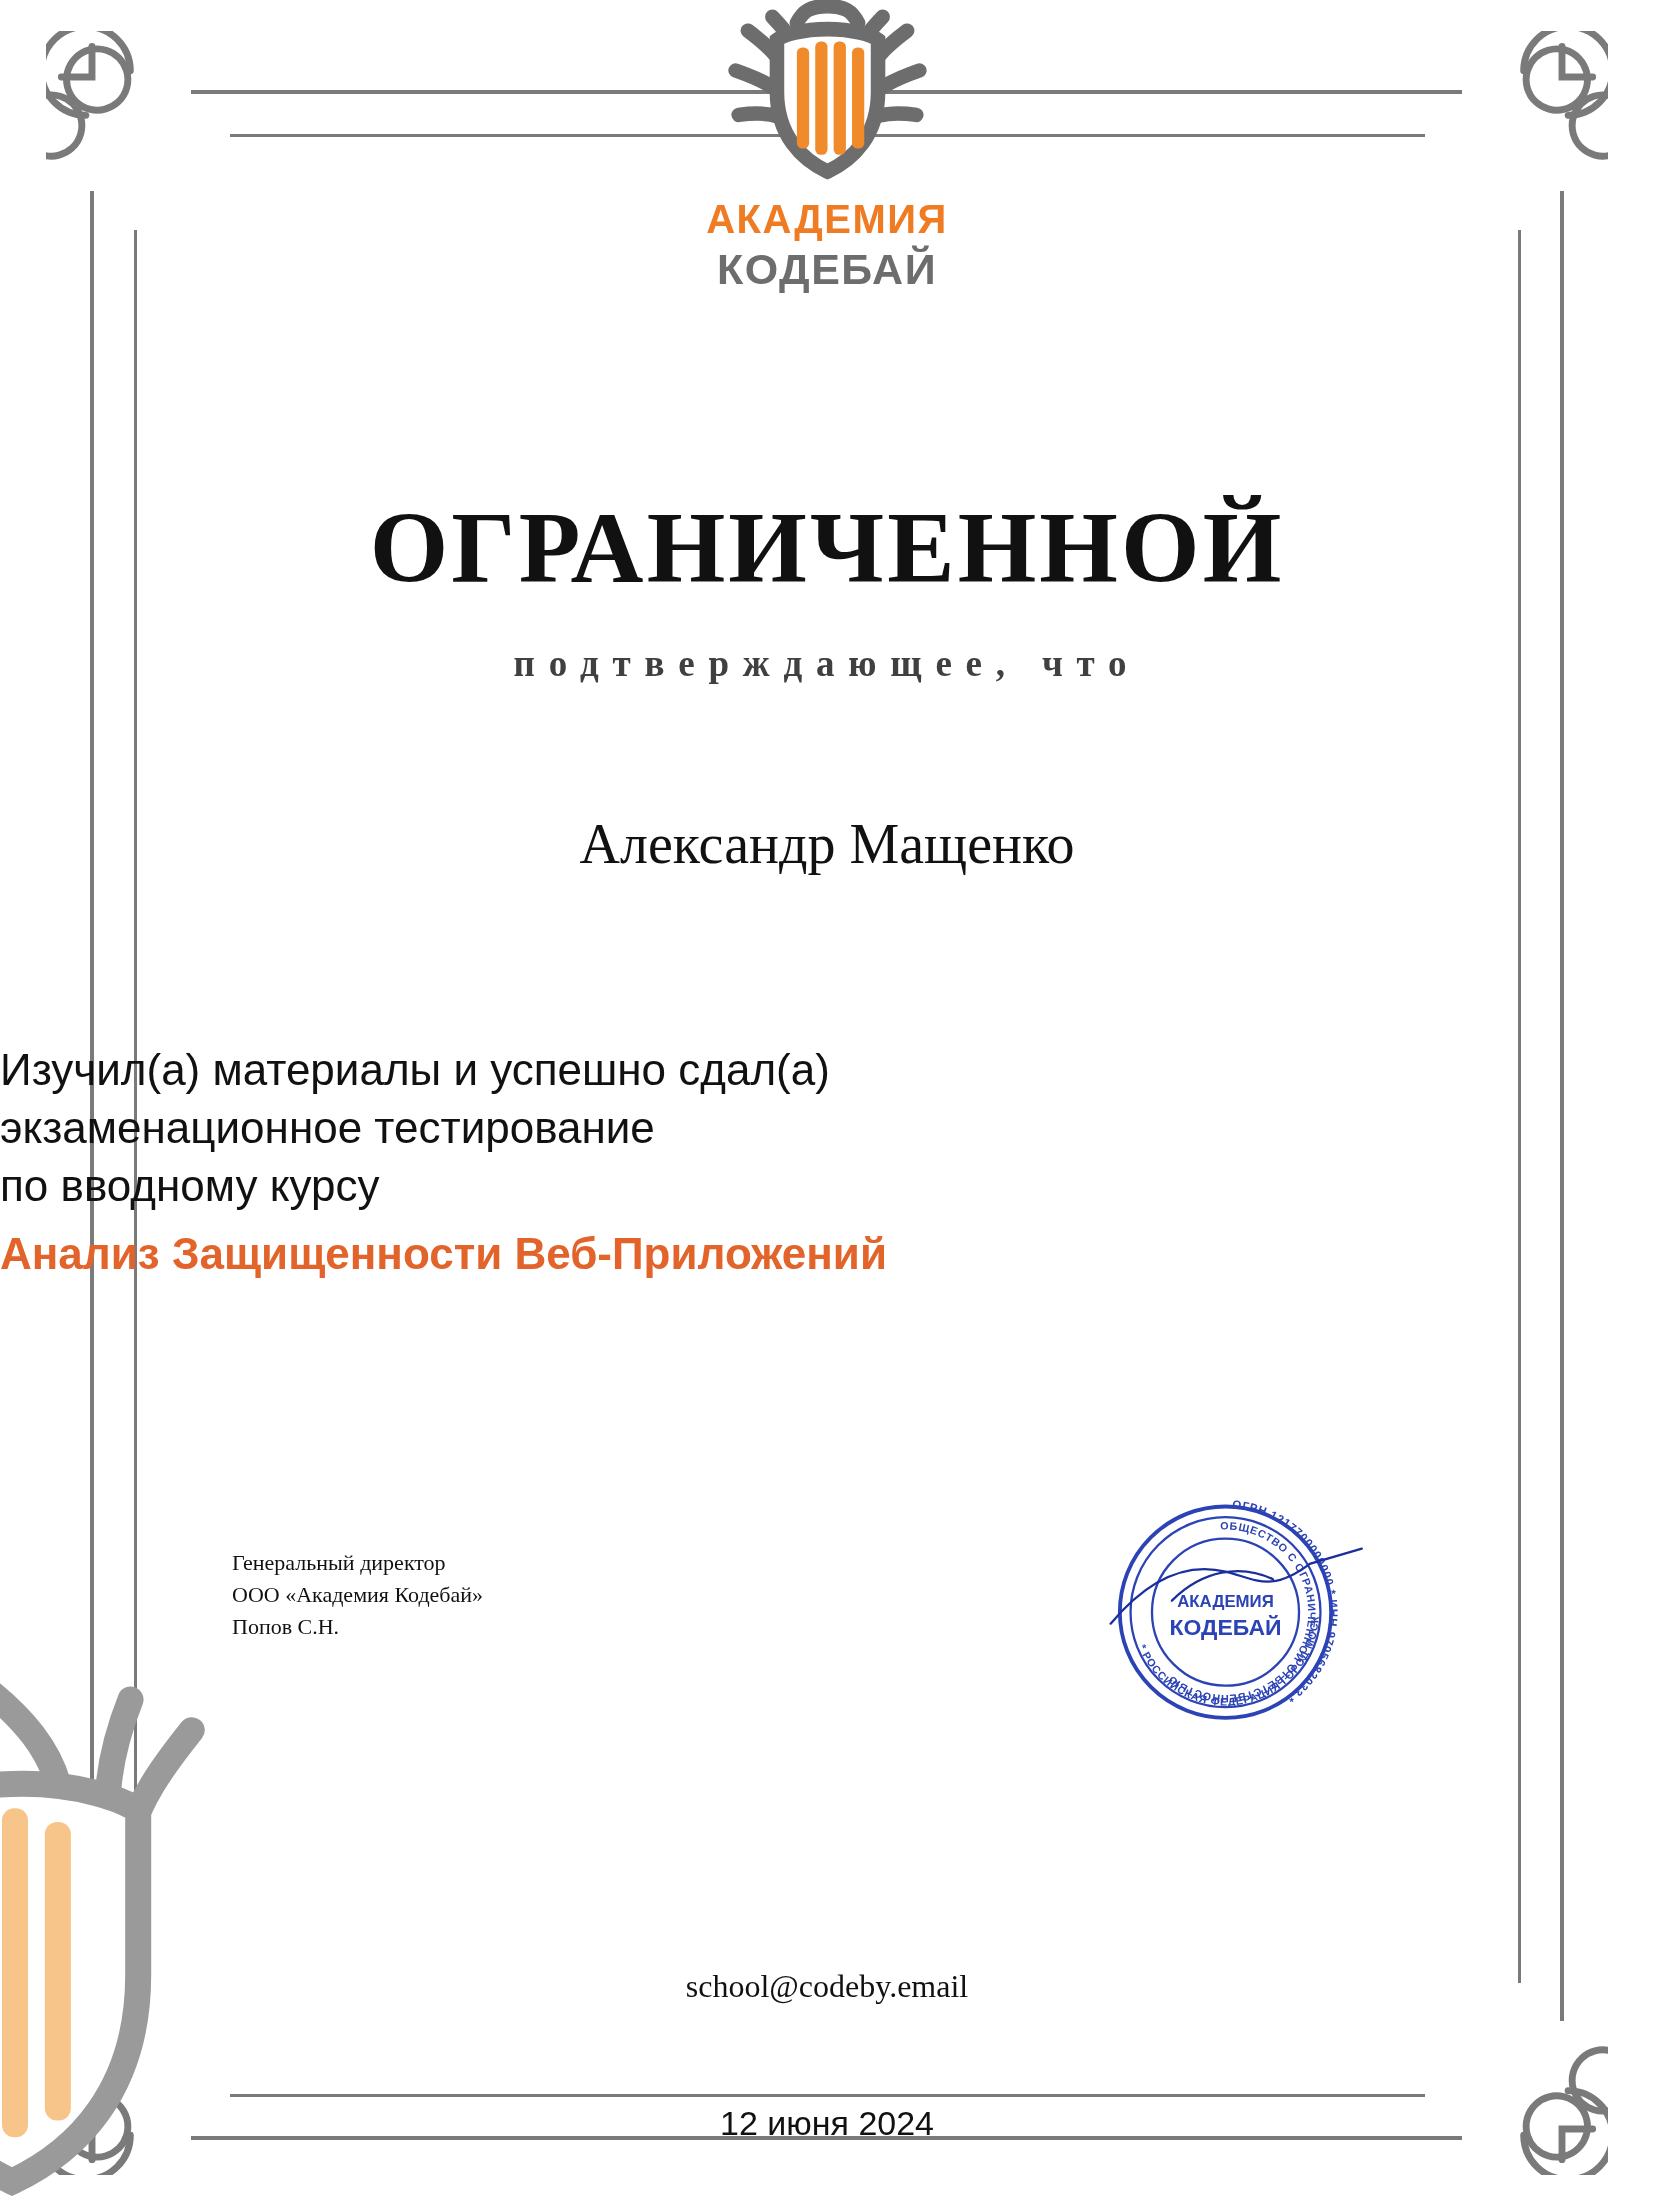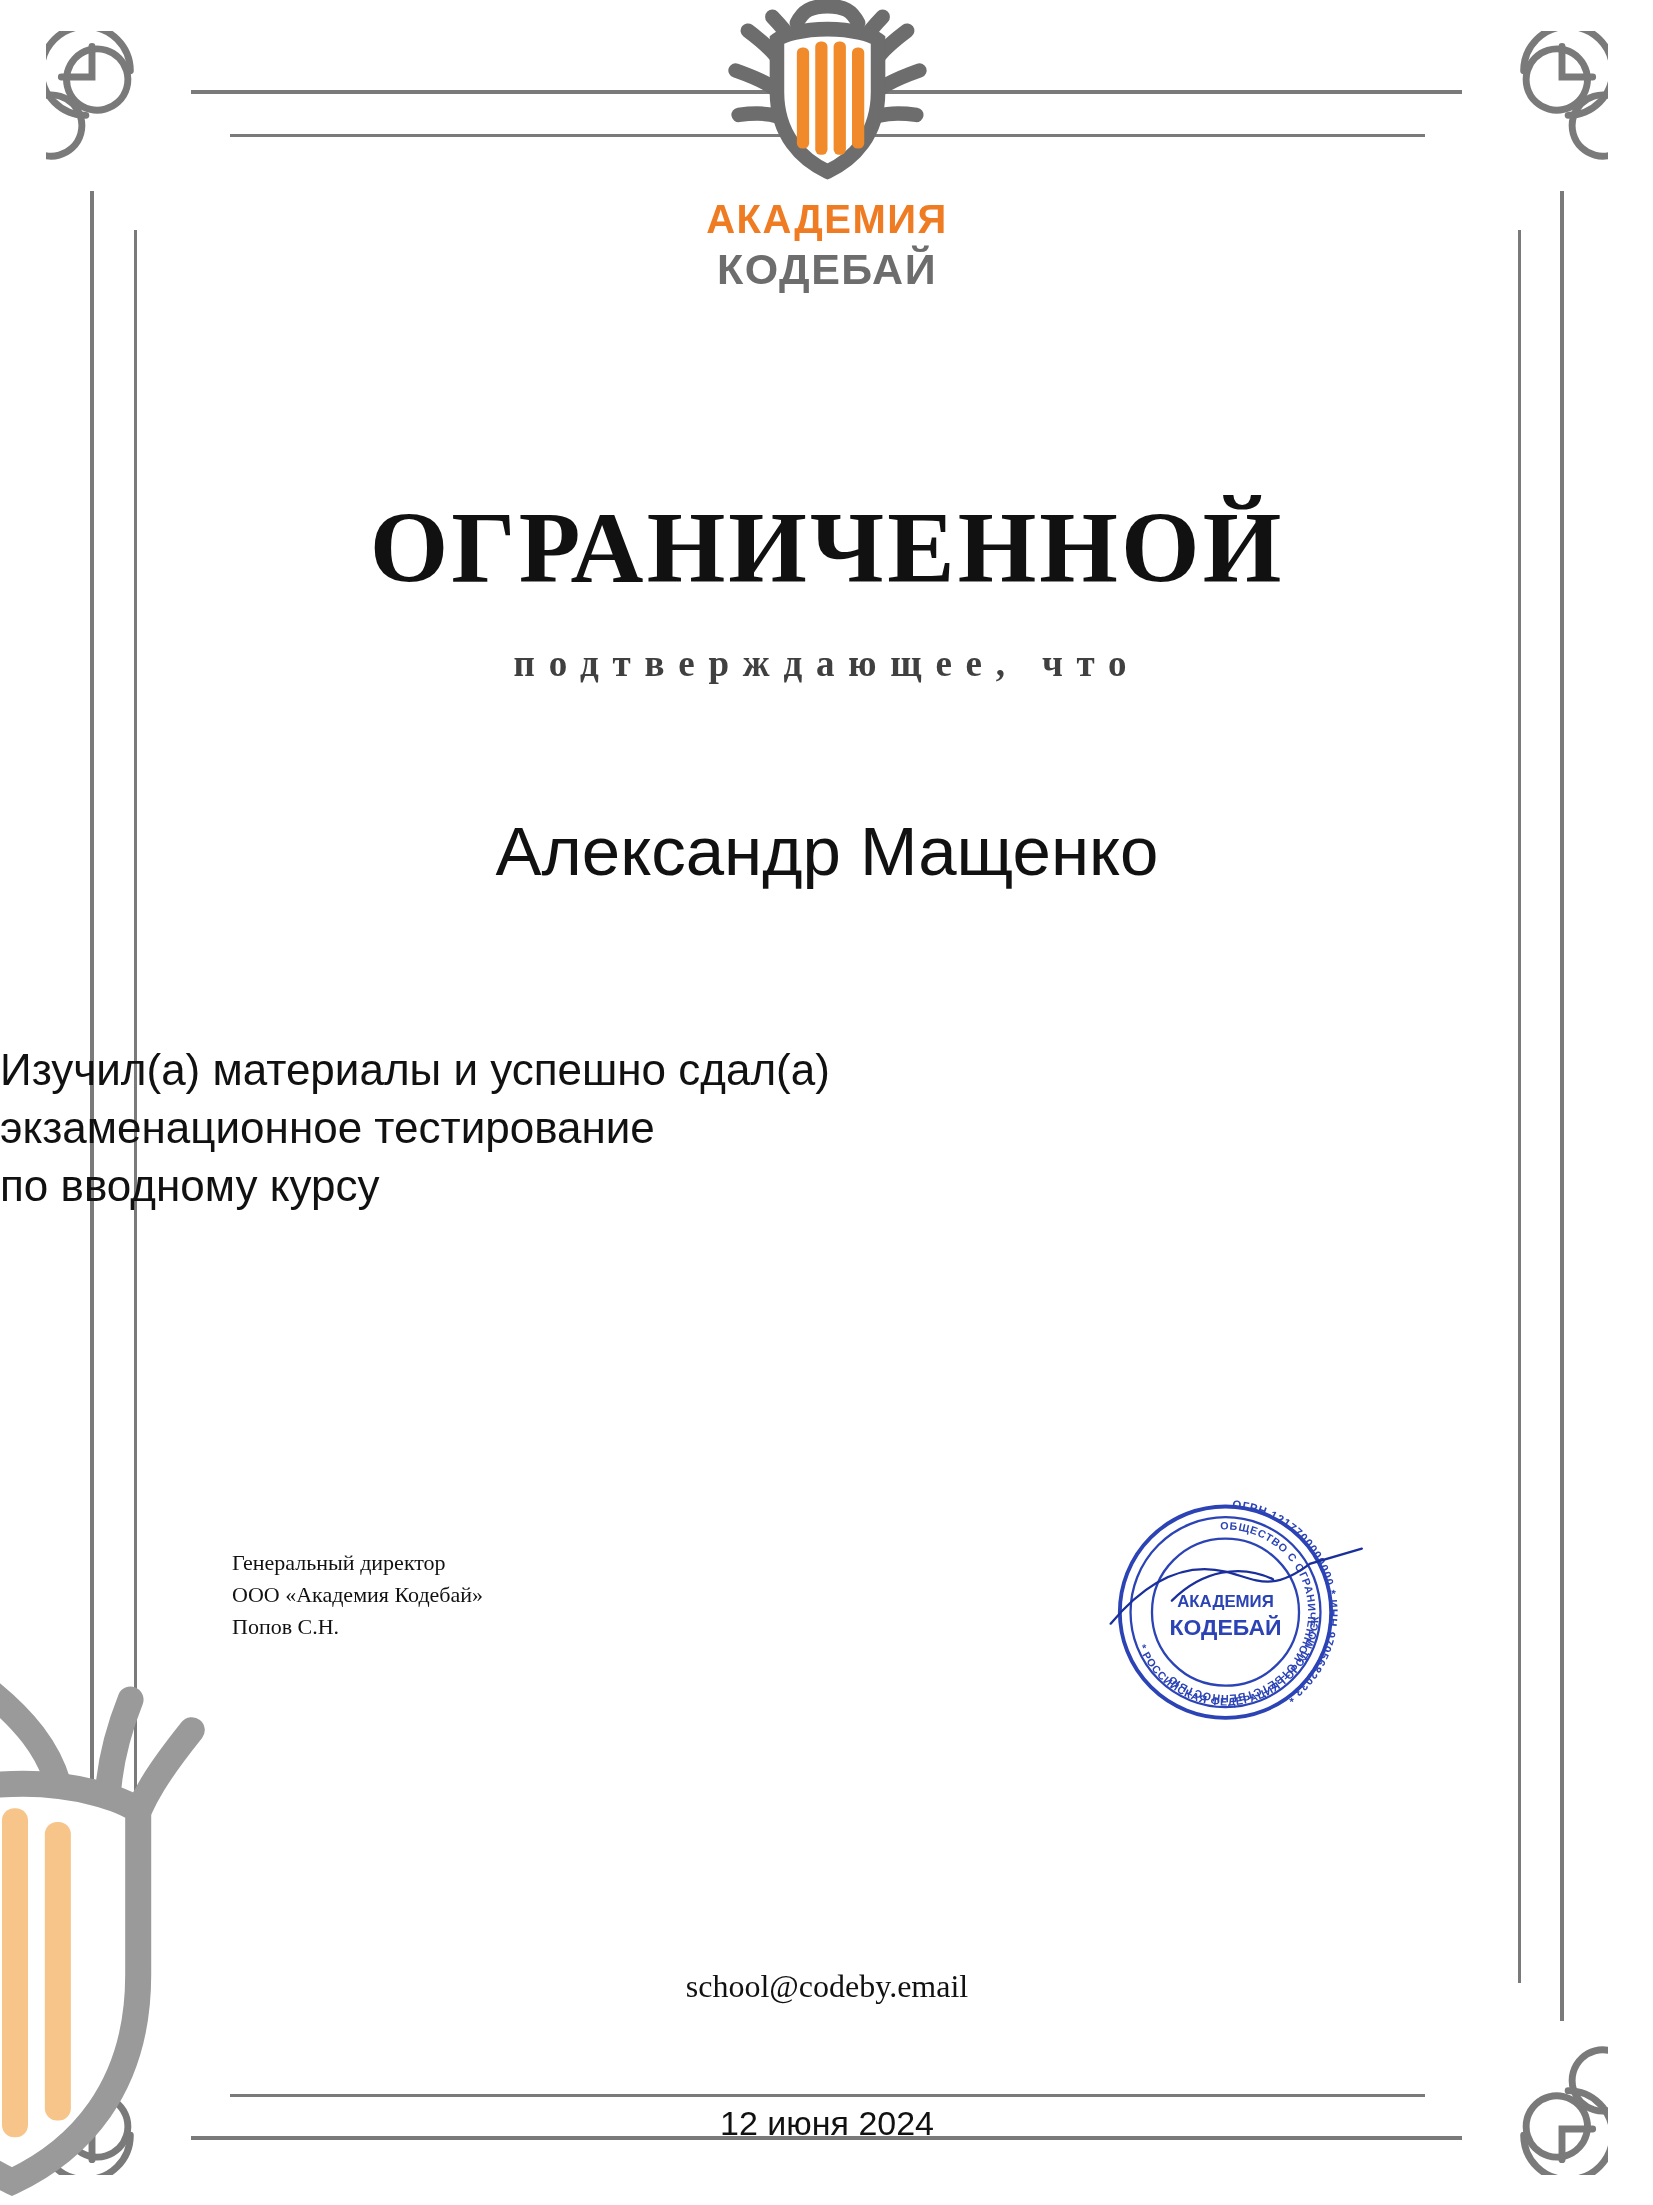--- a/index.html
+++ b/index.html
@@ -94,22 +94,22 @@
     font-weight: bold;
     font-size: 37px;
     letter-spacing: 13.8px;
     color: #404040;
   }
   .recipient {
     position: absolute;
     left: 0; right: 0;
     top: 812px;
     text-align: center;
-    font-family: Liberation Sans, sans-serif;
-    font-size: 69px;
+    font-family: Liberation Serif, serif;
+    font-size: 56px;
     color: #111;
   }
   .body-lines {
     position: absolute;
     left: 0; right: 0;
     top: 1041px;
     text-align: left;
   }
   .body-line {
     font-family: "Liberation Sans", sans-serif;
@@ -266,20 +266,21 @@
 </div>
 
 <div class="cert-title">ОГРАНИЧЕННОЙ</div>
 <div class="cert-subtitle">подтверждающее, что</div>
 <div class="recipient">Александр Мащенко</div>
 
 <div class="body-lines">
   <div class="body-line">Изучил(а) материалы и успешно сдал(а)</div>
   <div class="body-line">экзаменационное тестирование</div>
   <div class="body-line">по вводному курсу</div>
+  <div class="course-name">Анализ Защищенности Веб-Приложений</div>
 </div>
 
 <div class="signature-block">
   <div>Генеральный директор</div>
   <div>ООО «Академия Кодебай»</div>
   <div>Попов С.Н.</div>
 </div>
 
 <svg class="stamp" viewBox="0 0 380 330">
   <defs>

